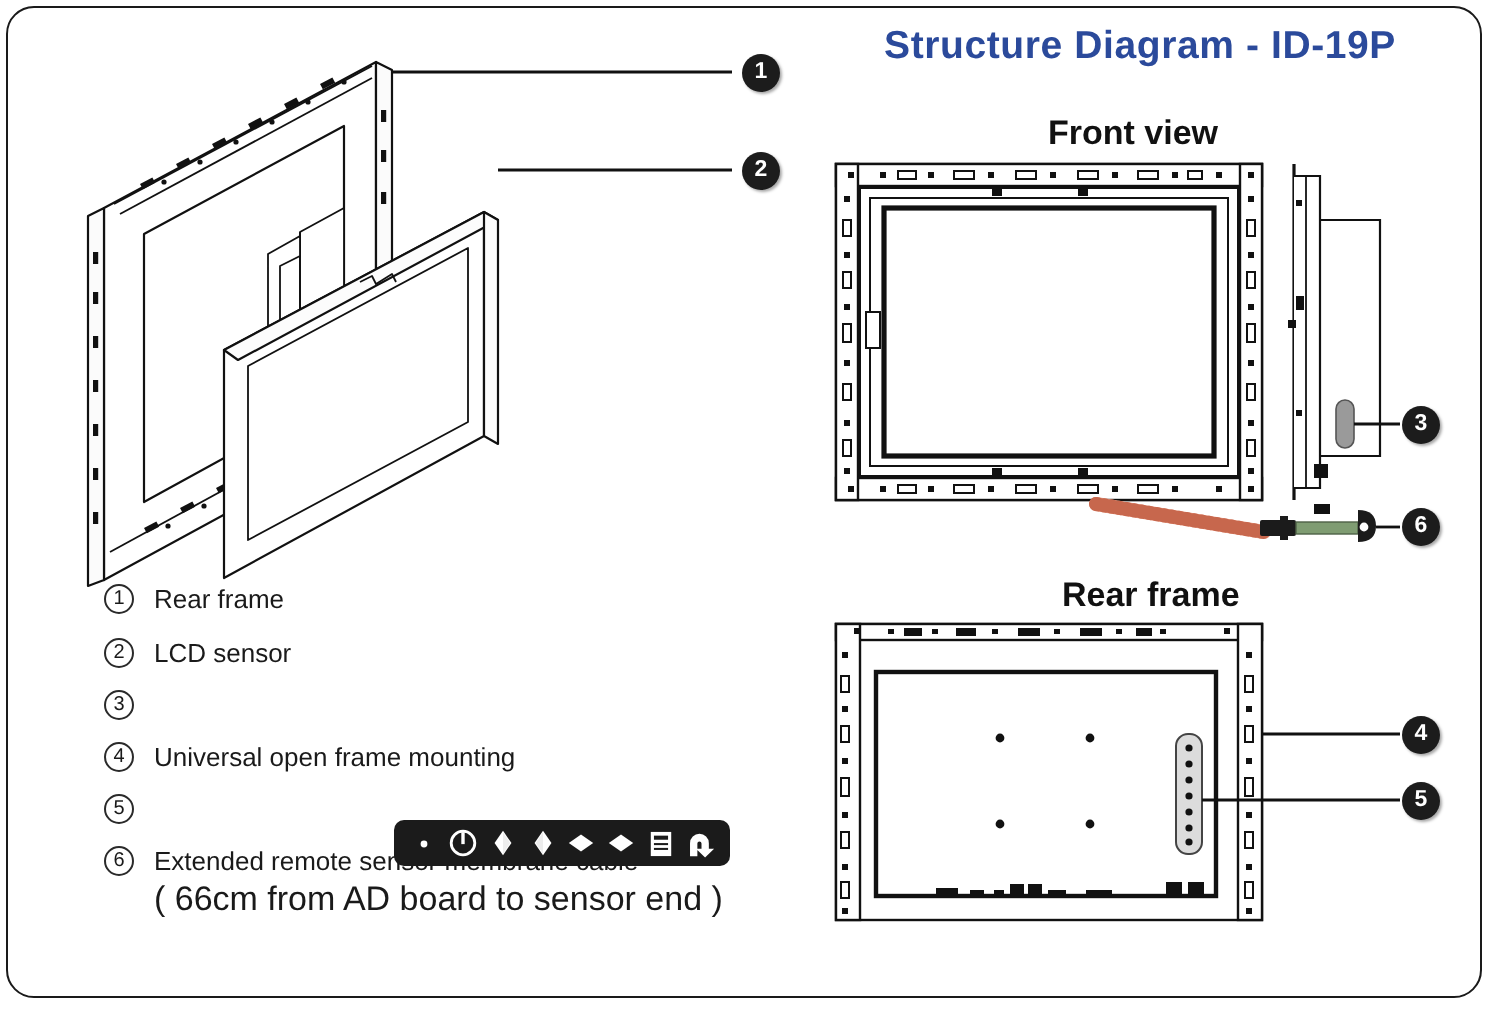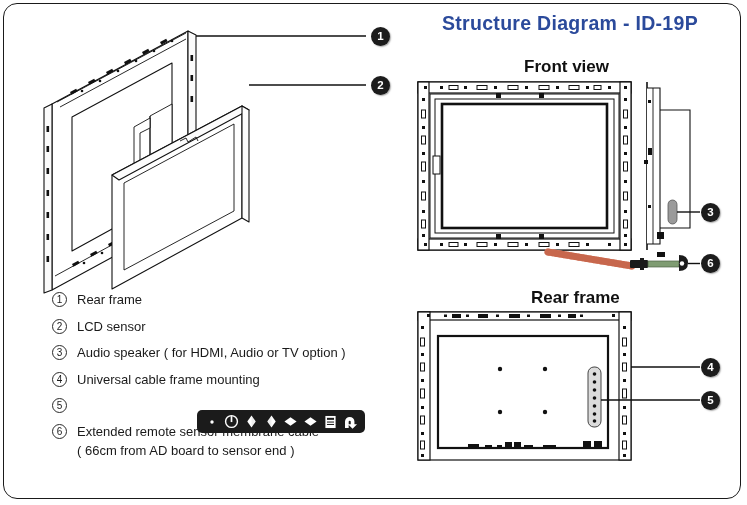--- a/index.html
+++ b/index.html
@@ -107,21 +107,21 @@
   }
   .legend-text {
     margin-left: 10px;
     font-size: 13px;
     color: #1a1a1a;
     line-height: 19px;
     white-space: nowrap;
   }
   .legend-sub {
     margin-left: 25px;
-    font-size: 13px;
+    font-size: 17px;
     color: #1a1a1a;
     line-height: 19px;
     white-space: nowrap;
   }
 
   
   #keypad {
     position: absolute;
     left: 197px;
     top: 410px;
@@ -488,26 +488,25 @@
       <div class="legend-text">Rear frame</div>
     </div>
 
     <div class="legend-row">
       <div class="legend-num">2</div>
       <div class="legend-text">LCD sensor</div>
     </div>
 
     <div class="legend-row">
       <div class="legend-num">3</div>
-      <div class="legend-text">Audio speaker ( for HDMI, Audio or TV option )</div>
     </div>
 
     <div class="legend-row">
       <div class="legend-num">4</div>
-      <div class="legend-text">Universal cable frame mounting</div>
+      <div class="legend-text">Universal open frame mounting</div>
     </div>
 
     <div class="legend-row">
       <div class="legend-num">5</div>
     </div>
 
     <div class="legend-row" style="display:block;">
       <div style="display:flex; align-items:flex-start;">
         <div class="legend-num">6</div>
         <div class="legend-text">Extended remote sensor membrane cable</div>

